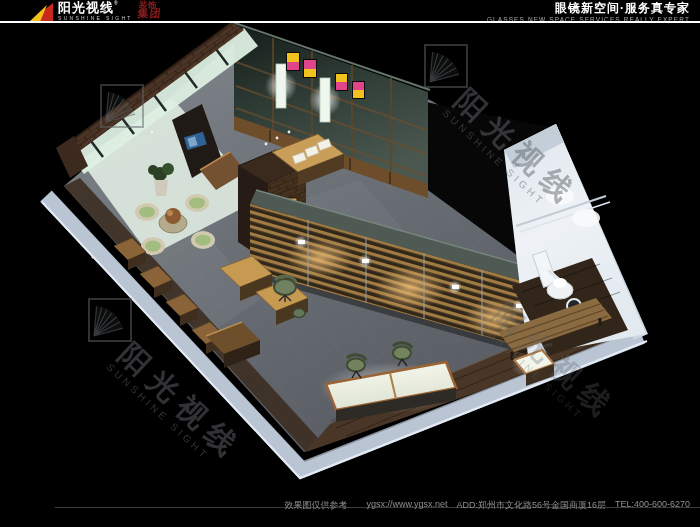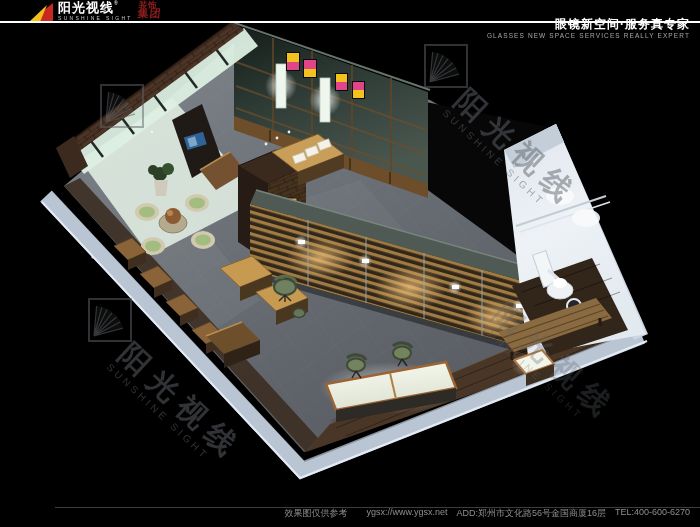--- a/index.html
+++ b/index.html
@@ -11,27 +11,27 @@
   .rule-top{position:absolute;left:0;top:21px;width:700px;height:2px;background:#fff;z-index:31;}
   .logo{position:absolute;left:28px;top:1px;display:flex;align-items:flex-start;}
   .logo-fan{margin-right:4px;margin-top:1px;}
   .logo-main{line-height:1;}
   .logo-cn{color:#fff;font-weight:bold;font-size:13px;letter-spacing:1px;white-space:nowrap;}
   .logo-reg{font-size:5px;vertical-align:top;color:#ddd;}
   .logo-en{color:#c9c9c9;font-size:5px;letter-spacing:2.3px;margin-top:2px;white-space:nowrap;}
   .logo-grp{margin-left:5px;line-height:.9;color:var(--c-brand_red,#8b1d1d);transform:skewX(-6deg);margin-top:0;}
   .grp1{font-size:9px;font-weight:bold;}
   .grp2{font-size:11px;font-weight:bold;letter-spacing:1px;}
-  .tagline{position:absolute;right:10px;top:18px;text-align:right;line-height:1;text-decoration:underline;}
+  .tagline{position:absolute;right:10px;top:2px;text-align:right;line-height:1;text-decoration:underline;}
   .tag-cn{color:#fff;font-weight:bold;font-size:12px;letter-spacing:1px;}
   .tag-en{color:#a8a8a8;font-size:6.5px;letter-spacing:1.1px;margin-top:3px;}
 
   
   .rule-bottom{position:absolute;left:55px;top:507px;width:645px;height:1px;background:#3c3c3c;z-index:30;}
-  .ftr{position:absolute;right:10px;bottom:7px;z-index:30;color:#8f8f8f;font-size:9px;display:flex;gap:9px;white-space:nowrap;text-align:center;}
+  .ftr{position:absolute;right:10px;bottom:15px;z-index:30;color:#8f8f8f;font-size:9px;display:flex;gap:9px;white-space:nowrap;text-align:center;}
   .ftr .gap{margin-right:10px;}
 
   
   .wm{position:absolute;color:rgba(96,100,106,.5);z-index:20;pointer-events:none;}
   .wm .txt{position:absolute;left:46px;top:40px;transform:rotate(43deg);transform-origin:0 0;white-space:nowrap;line-height:1;}
   .wm .wm-cn{font-size:30px;letter-spacing:9px;font-weight:bold;}
   .wm .wm-en{font-size:10px;letter-spacing:3.6px;margin-top:3px;}
   #wm-tl{left:100px;top:84px;}
   #wm-tr{left:424px;top:44px;}
   #wm-bl{left:88px;top:298px;}

